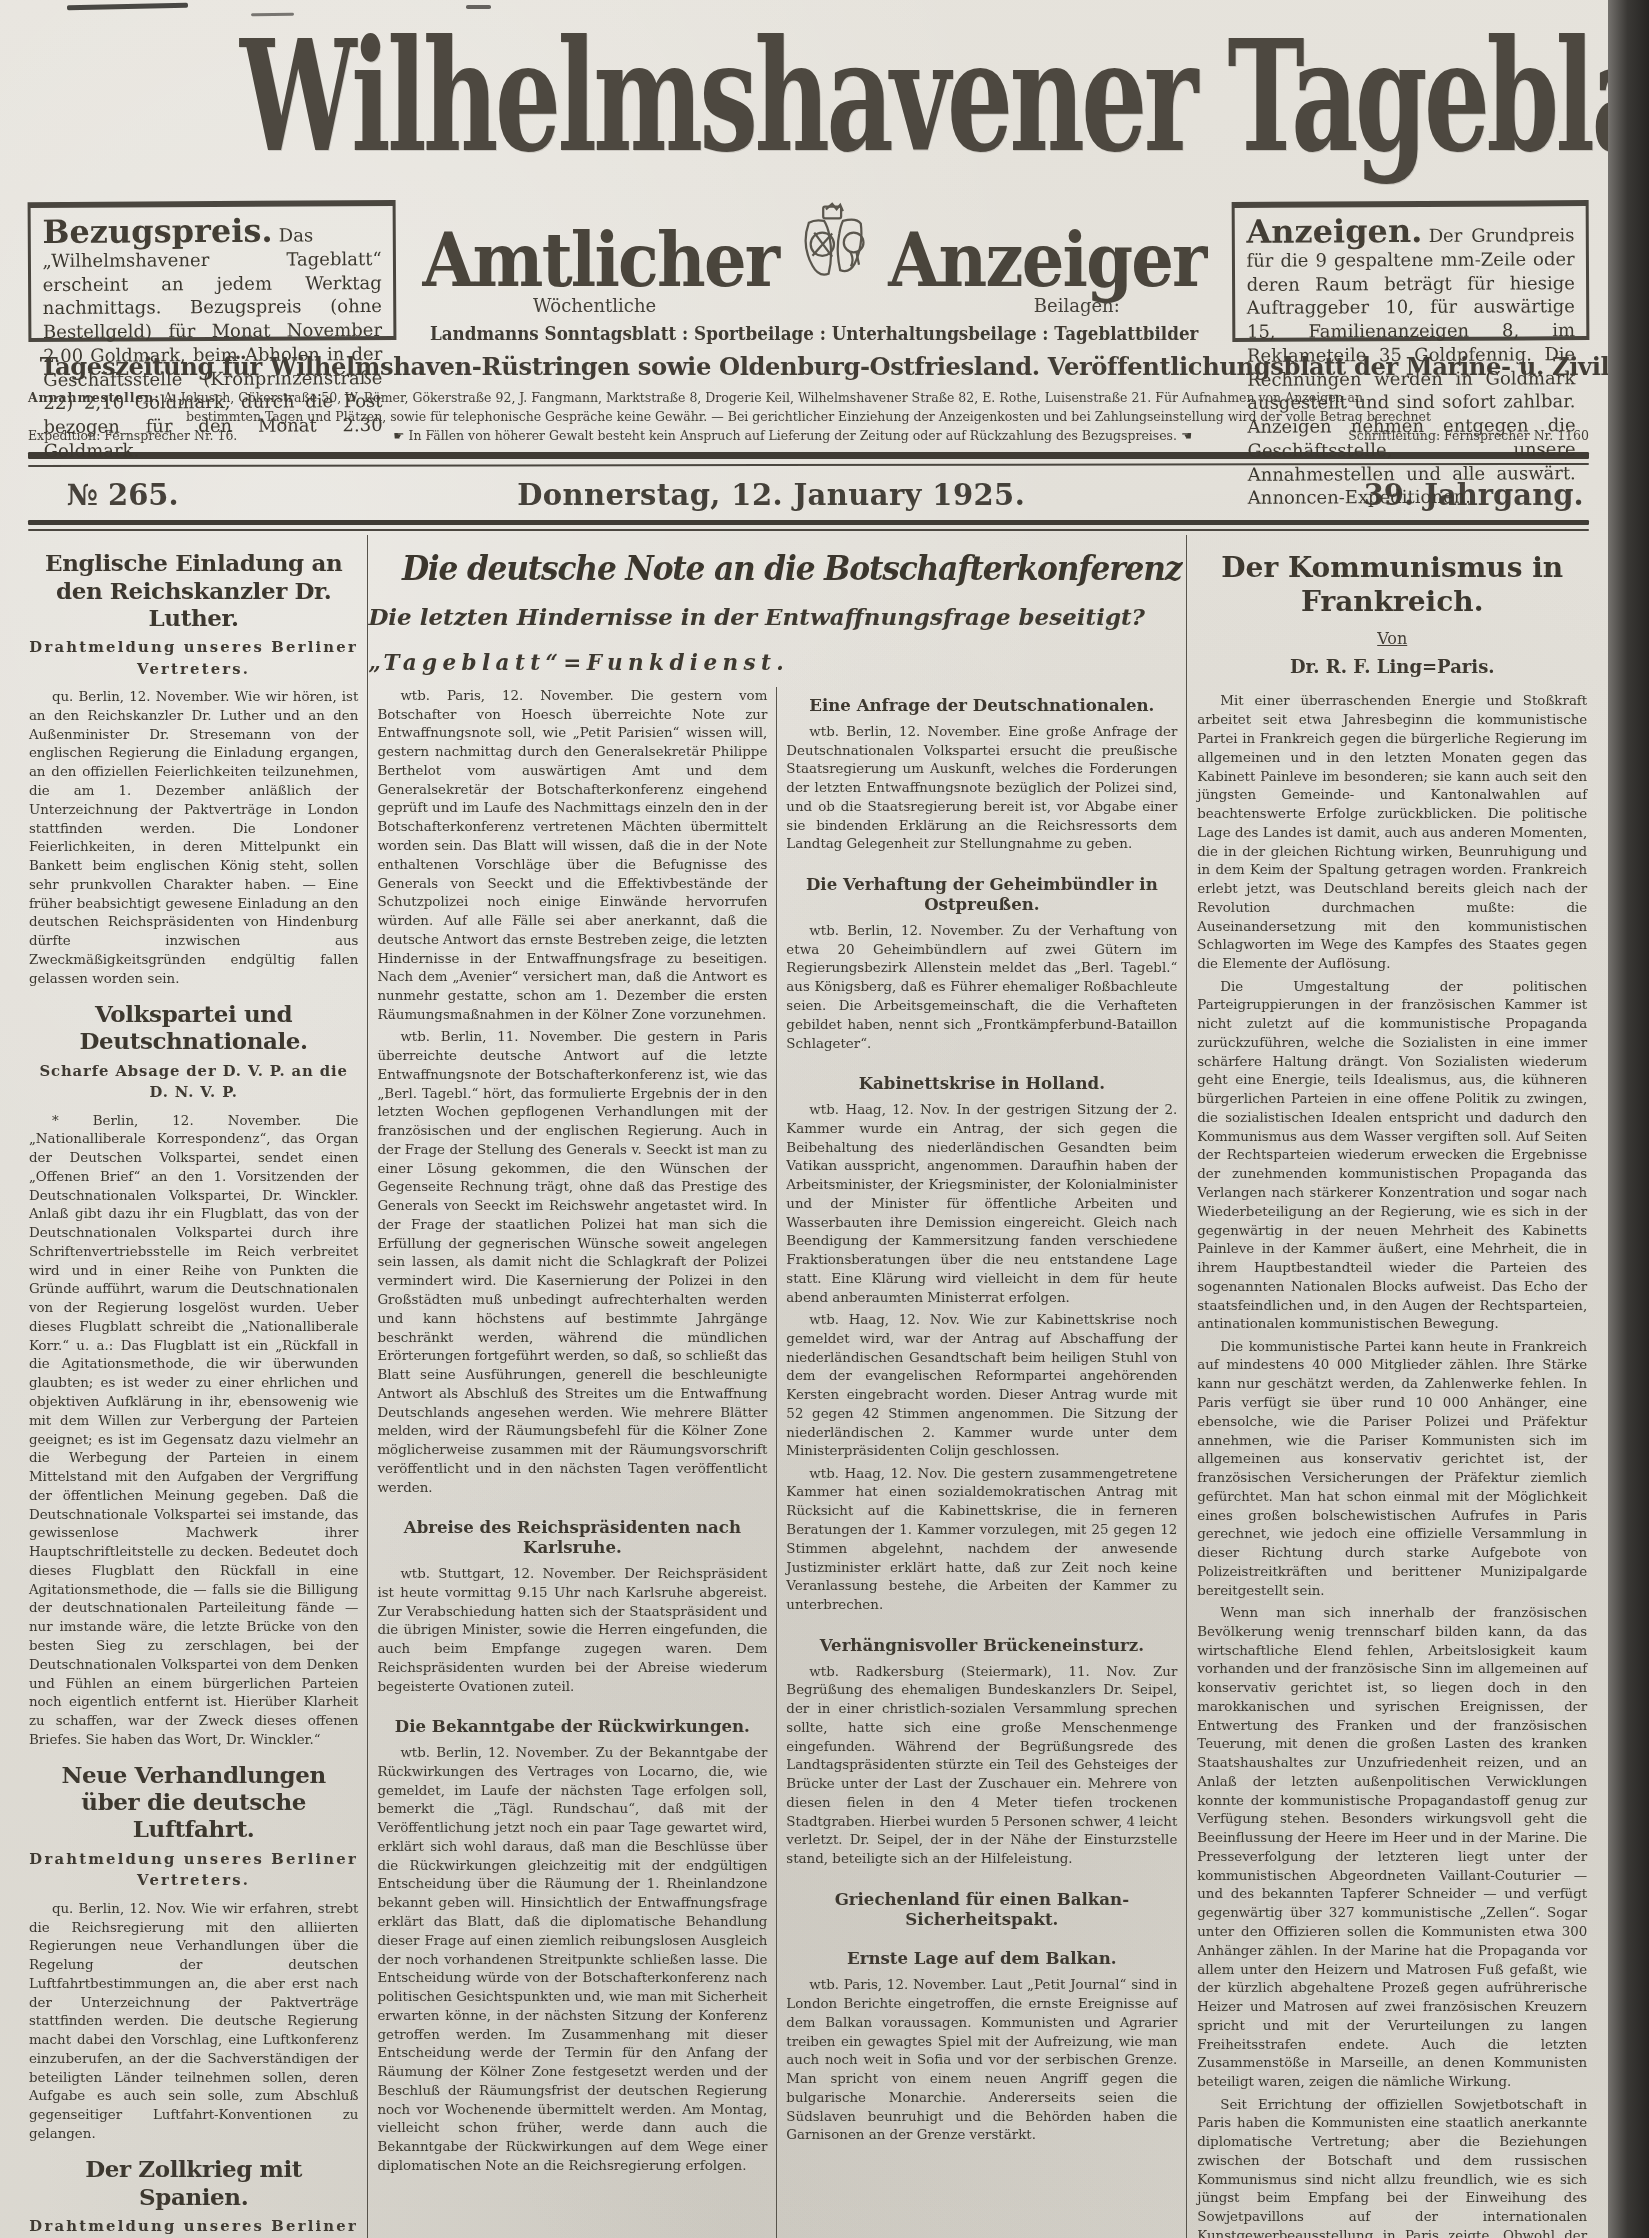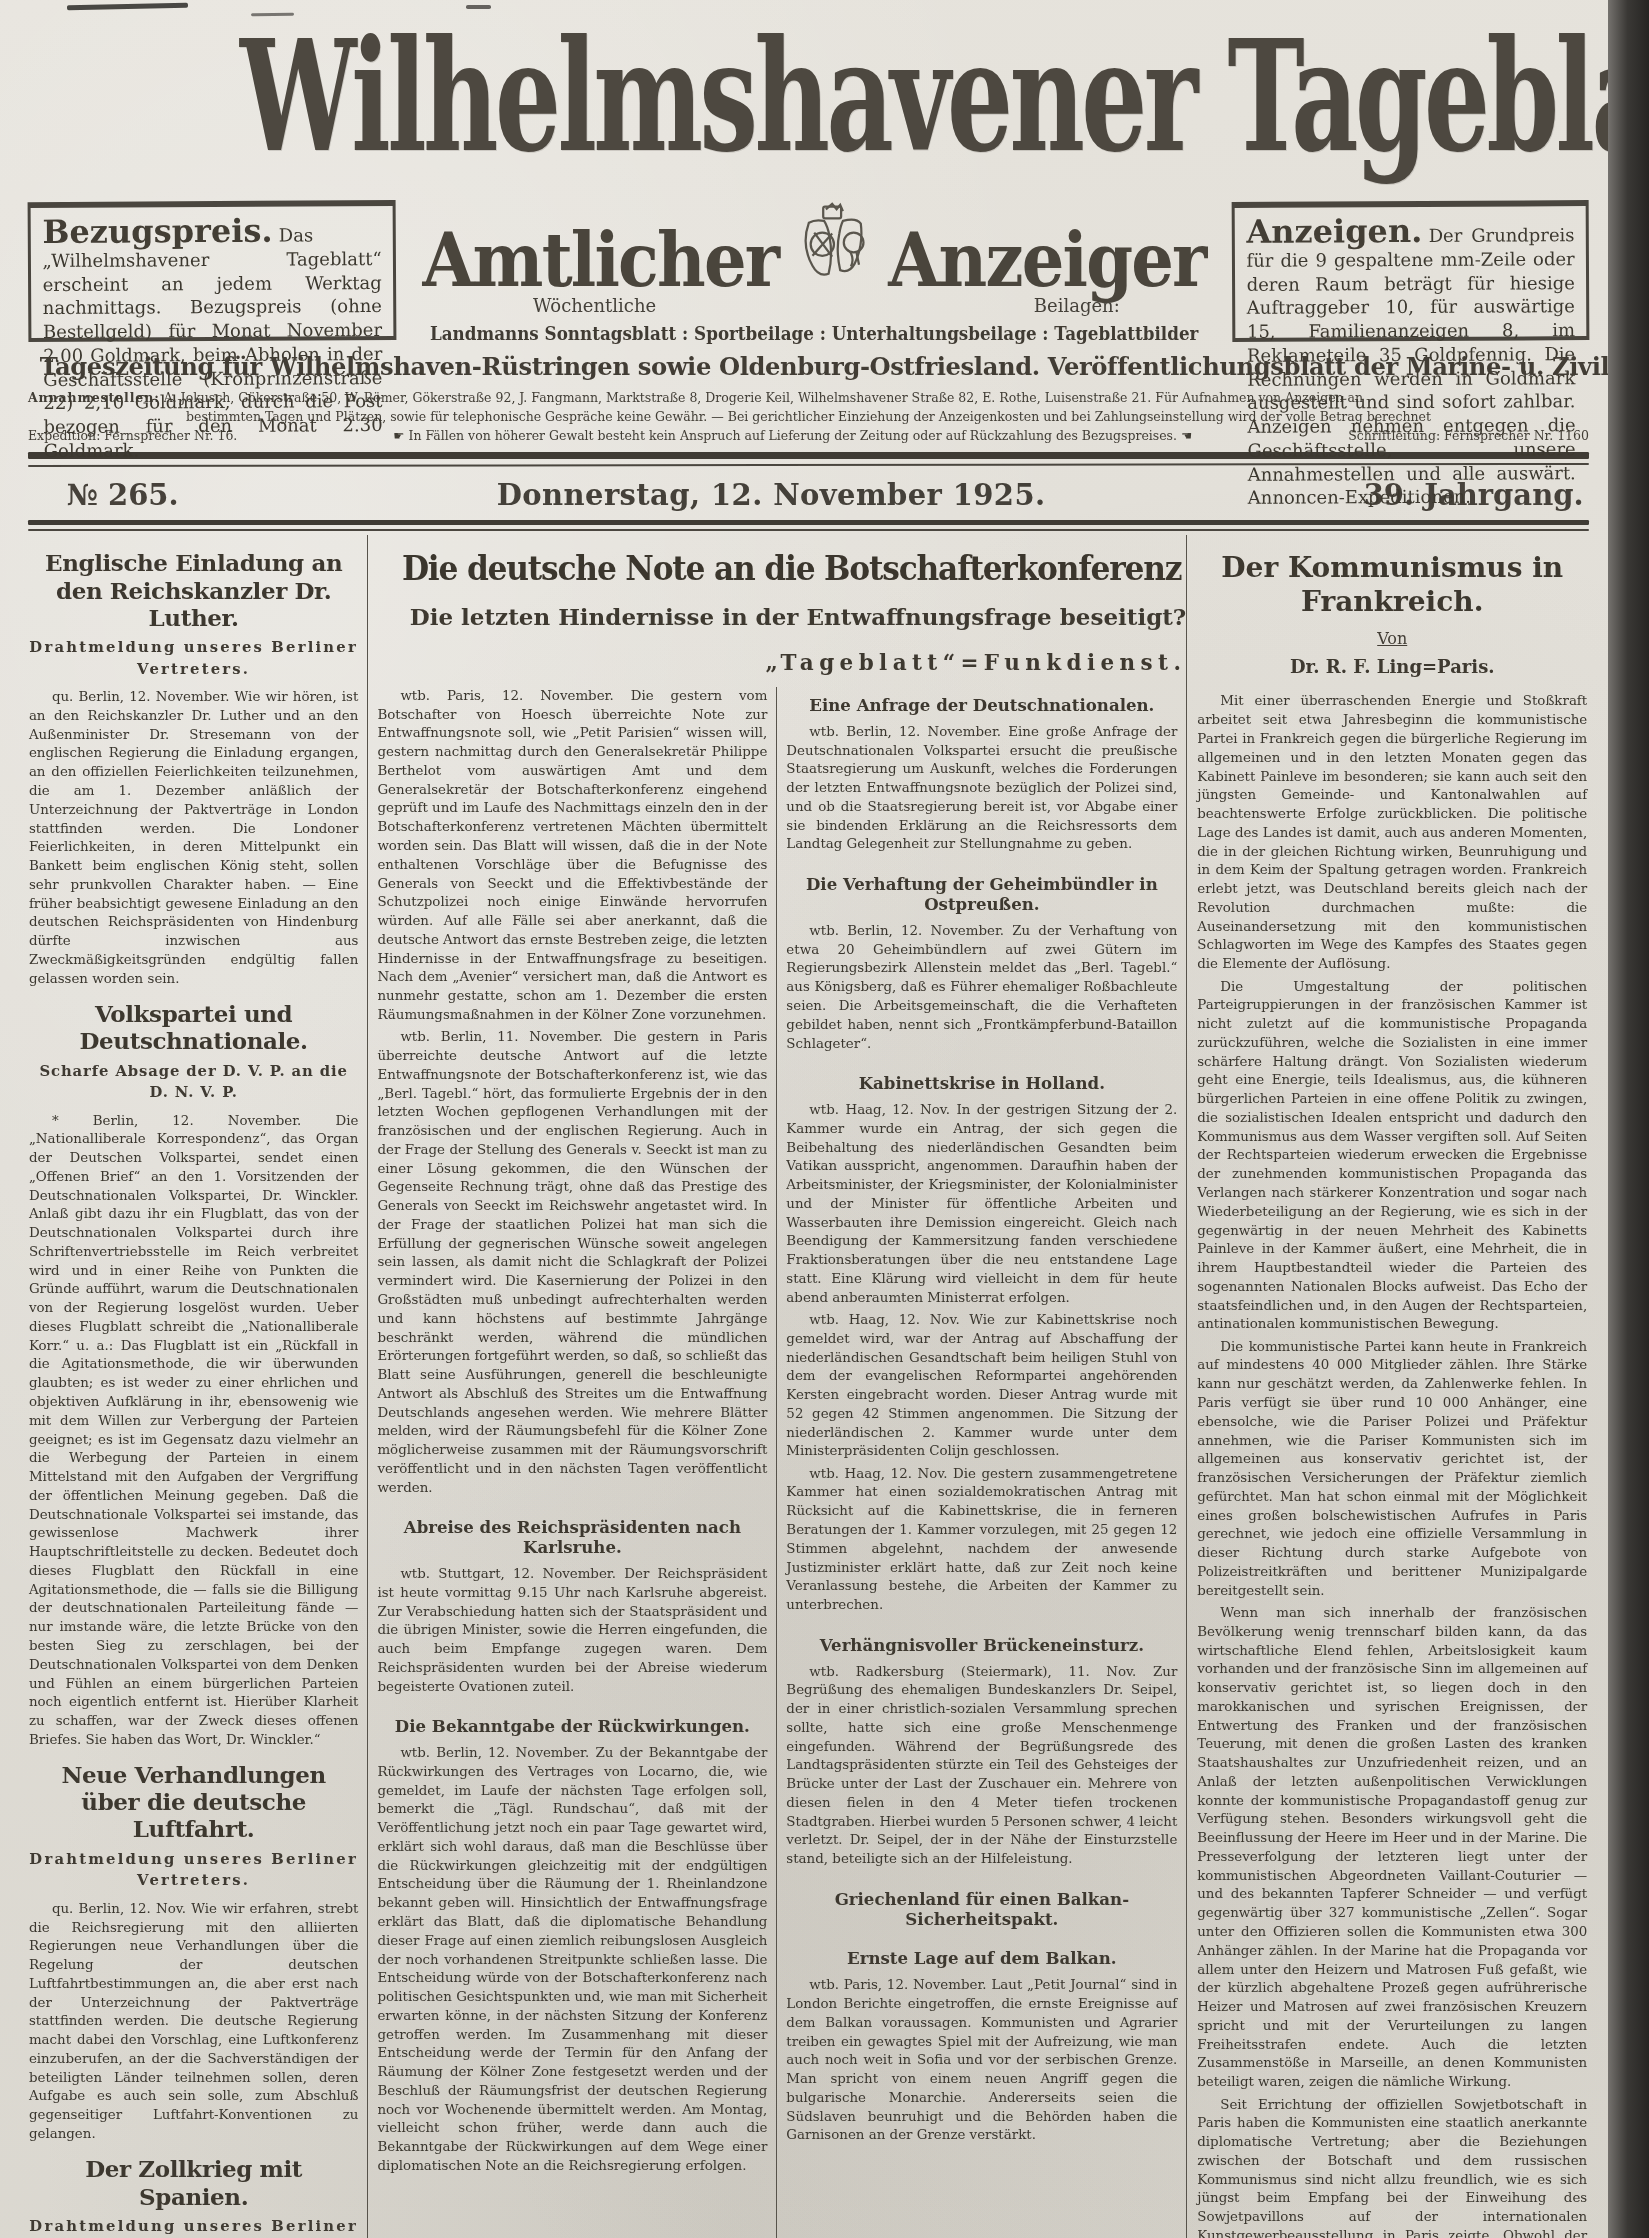--- a/index.html
+++ b/index.html
@@ -68,21 +68,21 @@
   .icol.a{border-right:1.8px solid #57534b;}
 
   .art-head{font-weight:700;font-size:23px;line-height:1.18;text-align:center;
         margin:11.6px 2.7px 5.4px 2.7px;color:#3d382f;letter-spacing:-0.4px;}
   .art-sub{font-weight:700;font-size:14.8px;letter-spacing:2.2px;text-align:center;
         line-height:1.45;margin:2.7px 0 9px 0;color:#3f3a32;}
   .p{font-size:13.4px;line-height:1.40;text-align:justify;text-indent:23px;margin:0 0 3.6px 0;
         color:#3a362e;}
   .sec-head{font-weight:700;font-size:16.6px;text-align:center;margin:19.7px 0 8px 0;color:#3d382f;}
 
-  .lead-block{text-align:right;padding:12.5px 0 11.6px 0;}
+  .lead-block{text-align:left;padding:12.5px 0 11.6px 0;font-style:italic;}
   .lead-h1{display:inline-block;font-weight:700;font-size:34px;white-space:nowrap;
         letter-spacing:-1.3px;transform:scaleX(.92);transform-origin:center;color:#3b362d;}
   .lead-h2{font-weight:700;font-size:23px;margin-top:15px;color:#3e3930;}
   .lead-h3{font-weight:700;font-size:21.5px;letter-spacing:5.4px;margin-top:20.6px;color:#3e3930;}
 
   .c4-head{font-weight:700;font-size:28px;line-height:1.22;text-align:center;
         margin:13.4px 0 9.9px 0;color:#3d382f;}
   .c4-von{text-align:center;font-size:16px;margin:2.7px 0 8px 0;color:#433e36;text-decoration:underline;}
   .c4-by{text-align:center;font-weight:700;font-size:18px;margin-bottom:15px;color:#3e3930;}
   .crest{display:inline-block;}
@@ -150,21 +150,21 @@
         <span>☛ In Fällen von höherer Gewalt besteht kein Anspruch auf Lieferung der Zeitung oder auf Rückzahlung des Bezugspreises. ☚</span>
         <span>Schriftleitung: Fernsprecher Nr. 1160</span>
       </div>
     </div>
 
     <div class="rule-thick"></div>
     <div class="rule-thin"></div>
 
     <div class="date-row">
       <span class="date-issue">№ 265.</span>
-      <span class="date-center">Donnerstag, 12. November 1925.</span>
+      <span class="date-center">Donnerstag, 12. January 1925.</span>
       <span class="date-vol">39. Jahrgang.</span>
     </div>
     <div class="rule-double-a"></div>
     <div class="rule-double-b"></div>
 
     <div class="cols">
 
       <div class="col1">
         <div>
           <div class="art-head">Englische Einladung an den Reichskanzler Dr. Luther.</div>

